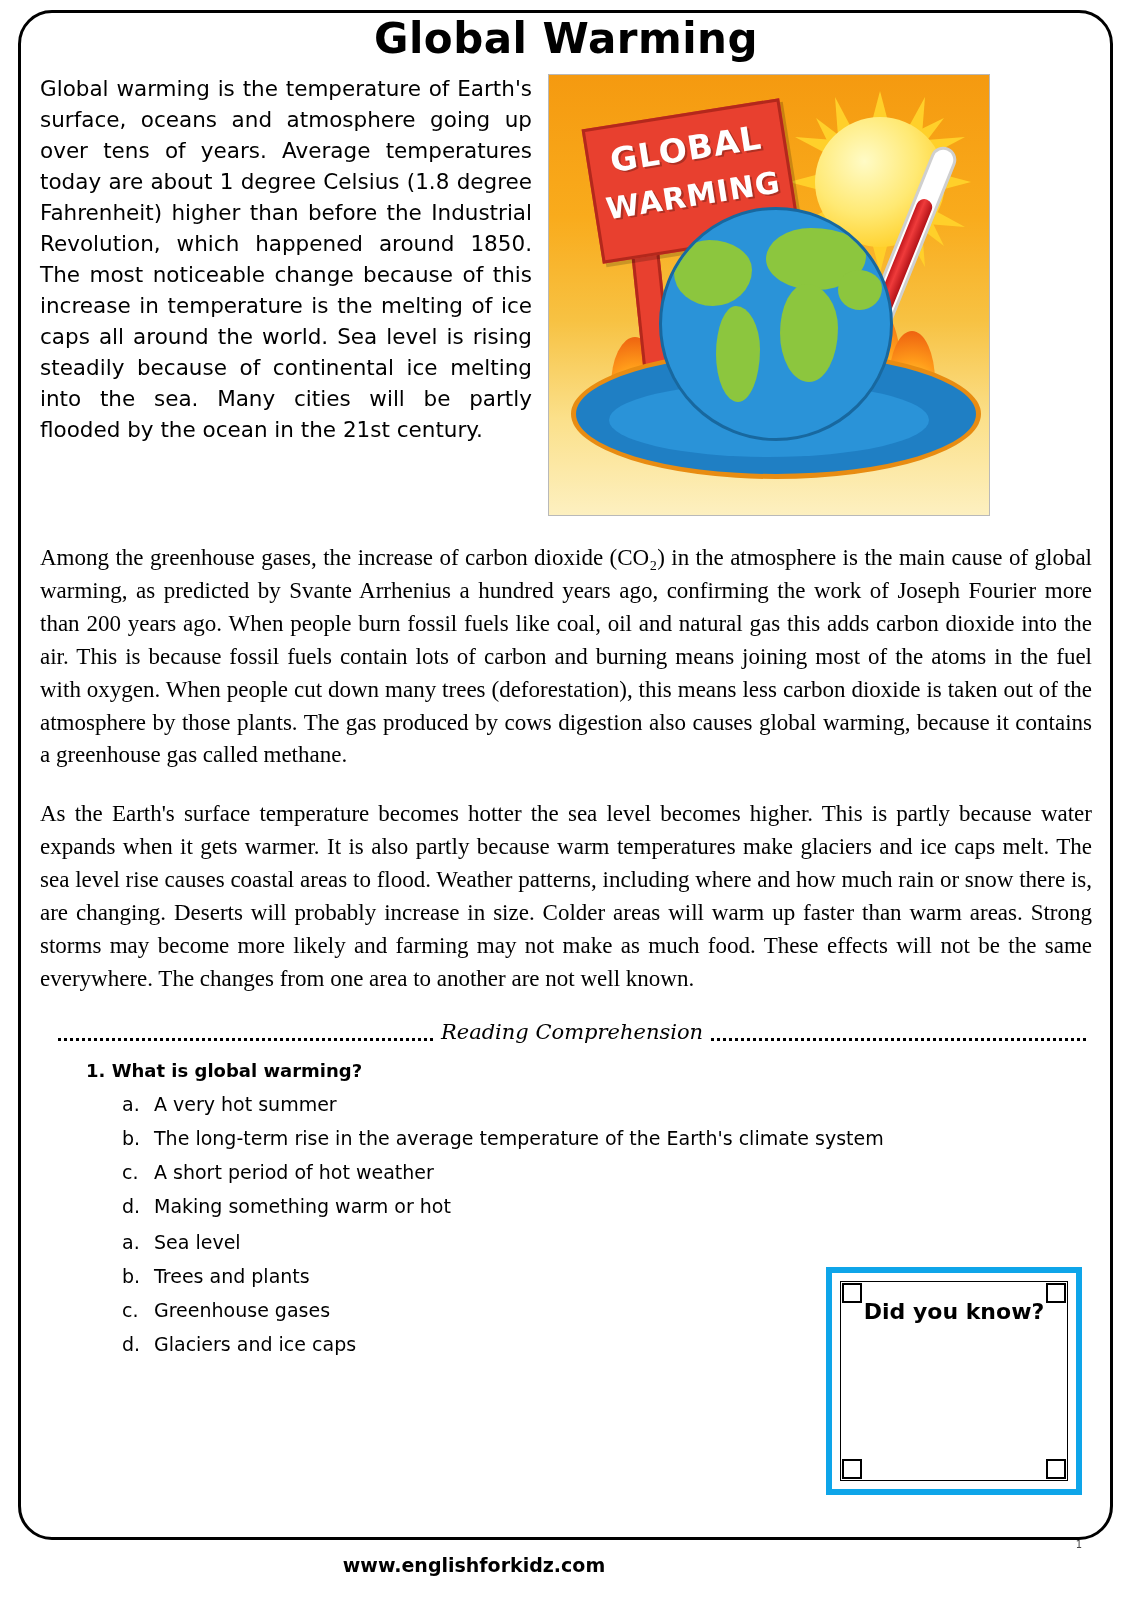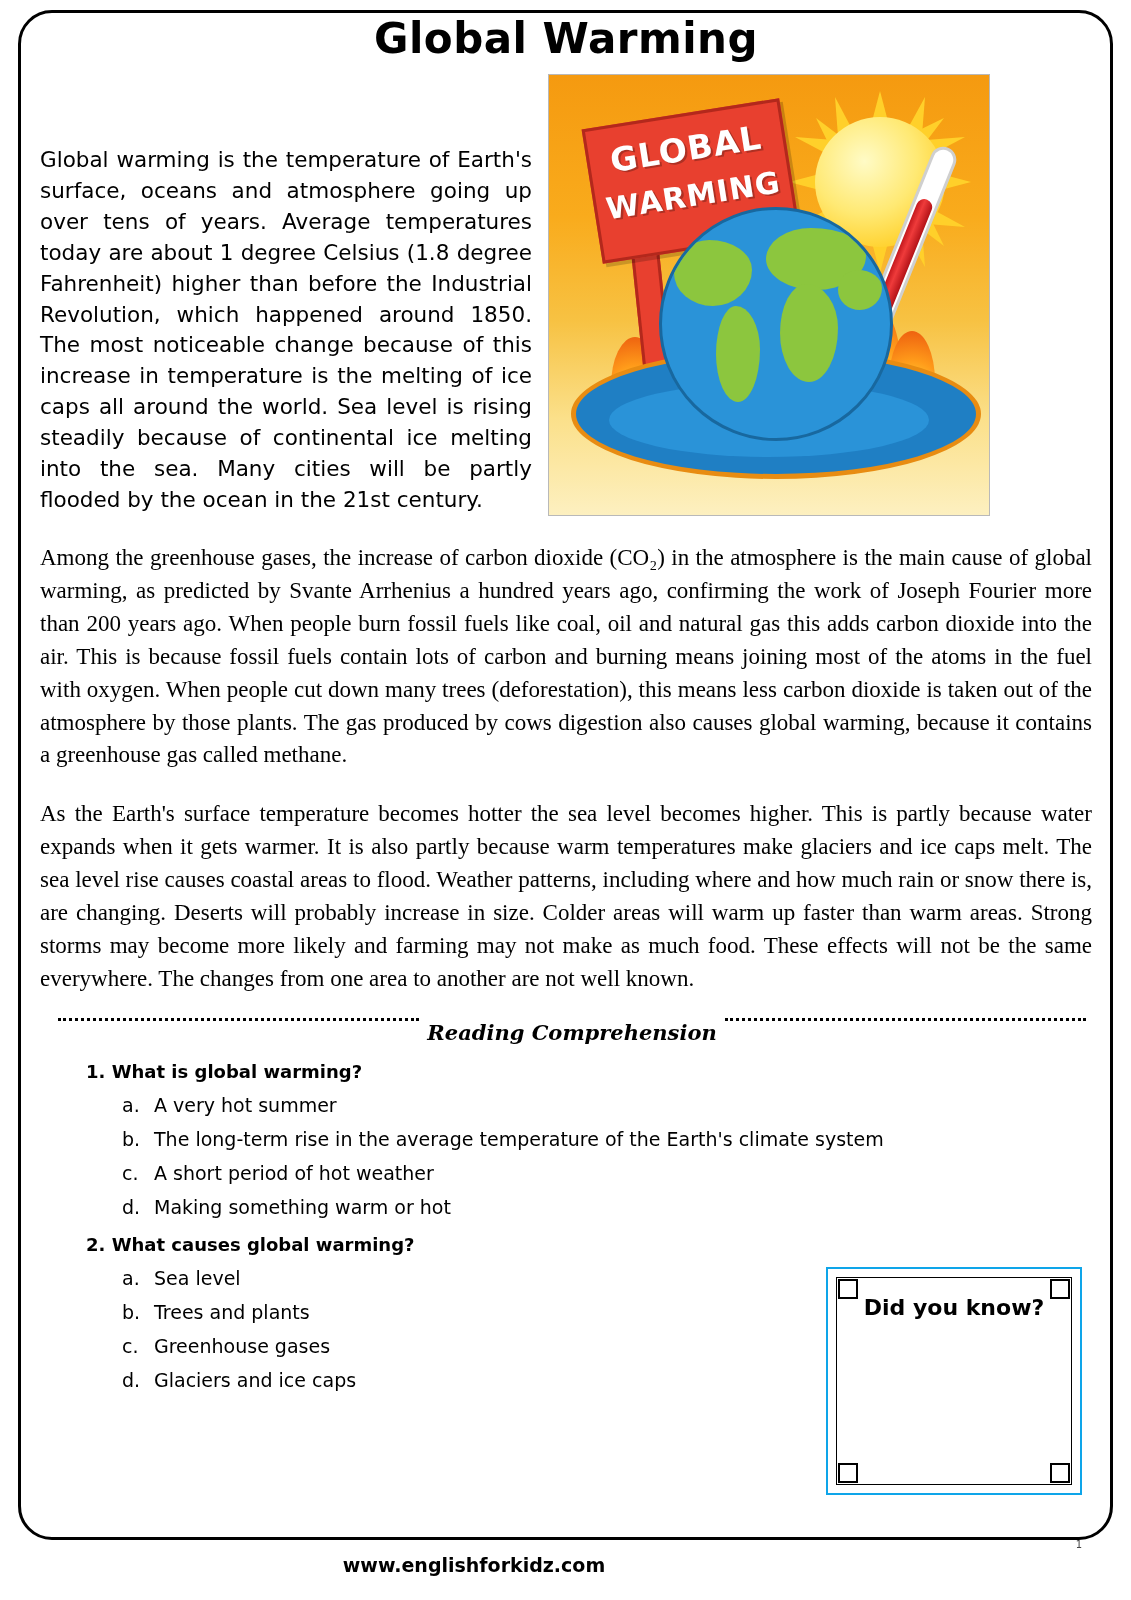--- a/index.html
+++ b/index.html
@@ -50,21 +50,21 @@
     font-weight: bold;
     letter-spacing: 0.5px;
     line-height: 1.1;
     margin: 4px 0 12px 0;
     font-family: "DejaVu Sans", sans-serif;
   }
 
   
   .intro-row {
     display: flex;
-    align-items: flex-end;
+    align-items: flex-start;
     gap: 16px;
   }
   .intro-text {
     width: 492px;
     font-size: 21.5px;
     line-height: 1.44;
     text-align: justify;
     text-justify: inter-word;
     font-family: "DejaVu Sans", sans-serif;
   }
@@ -204,24 +204,23 @@
     line-height: 1.43;
     text-align: justify;
     text-justify: inter-word;
     margin-top: 26px;
     font-family: Liberation Serif, serif;
   }
 
   
   .divider {
     display: flex;
-    align-items: flex-start;
+    align-items: flex-end;
     margin: 24px 6px 6px 18px;
     gap: 8px;
-    font-weight: bold;
   }
   .dots {
     flex: 1;
     border-bottom: 3px dotted #000;
     height: 1px;
     position: relative;
     top: -3px;
   }
   .divider-label {
     font-family: "DejaVu Serif", serif;
@@ -253,21 +252,21 @@
   }
   .opt-letter { width: 18px; }
 
   
   .dyk {
     position: absolute;
     right: 10px;
     top: 1255px;
     width: 256px;
     height: 228px;
-    border: 2px solid #0ea5e9;
+    border: 6px solid #0ea5e9;
     box-sizing: border-box;
     background: #fff;
   }
   .dyk-inner {
     position: absolute;
     left: 8px; top: 8px; right: 8px; bottom: 8px;
     border: 1px solid #000;
   }
   .dyk-corner {
     position: absolute;
@@ -415,24 +414,20 @@
           <span class="opt-letter">c.</span>
           <span>A short period of hot weather</span>
         </div>
         <div class="opt-row">
           <span class="opt-letter">d.</span>
           <span>Making something warm or hot</span>
         </div>
       </div>
 
       <div style="margin-top:14px;">
-        <div class="q-text">
-          <span class="q-num">2.</span>
-          <span>What causes global warming?</span>
-        </div>
         <div class="opt-row">
           <span class="opt-letter">a.</span>
           <span>Sea level</span>
         </div>
         <div class="opt-row">
           <span class="opt-letter">b.</span>
           <span>Trees and plants</span>
         </div>
         <div class="opt-row">
           <span class="opt-letter">c.</span>

